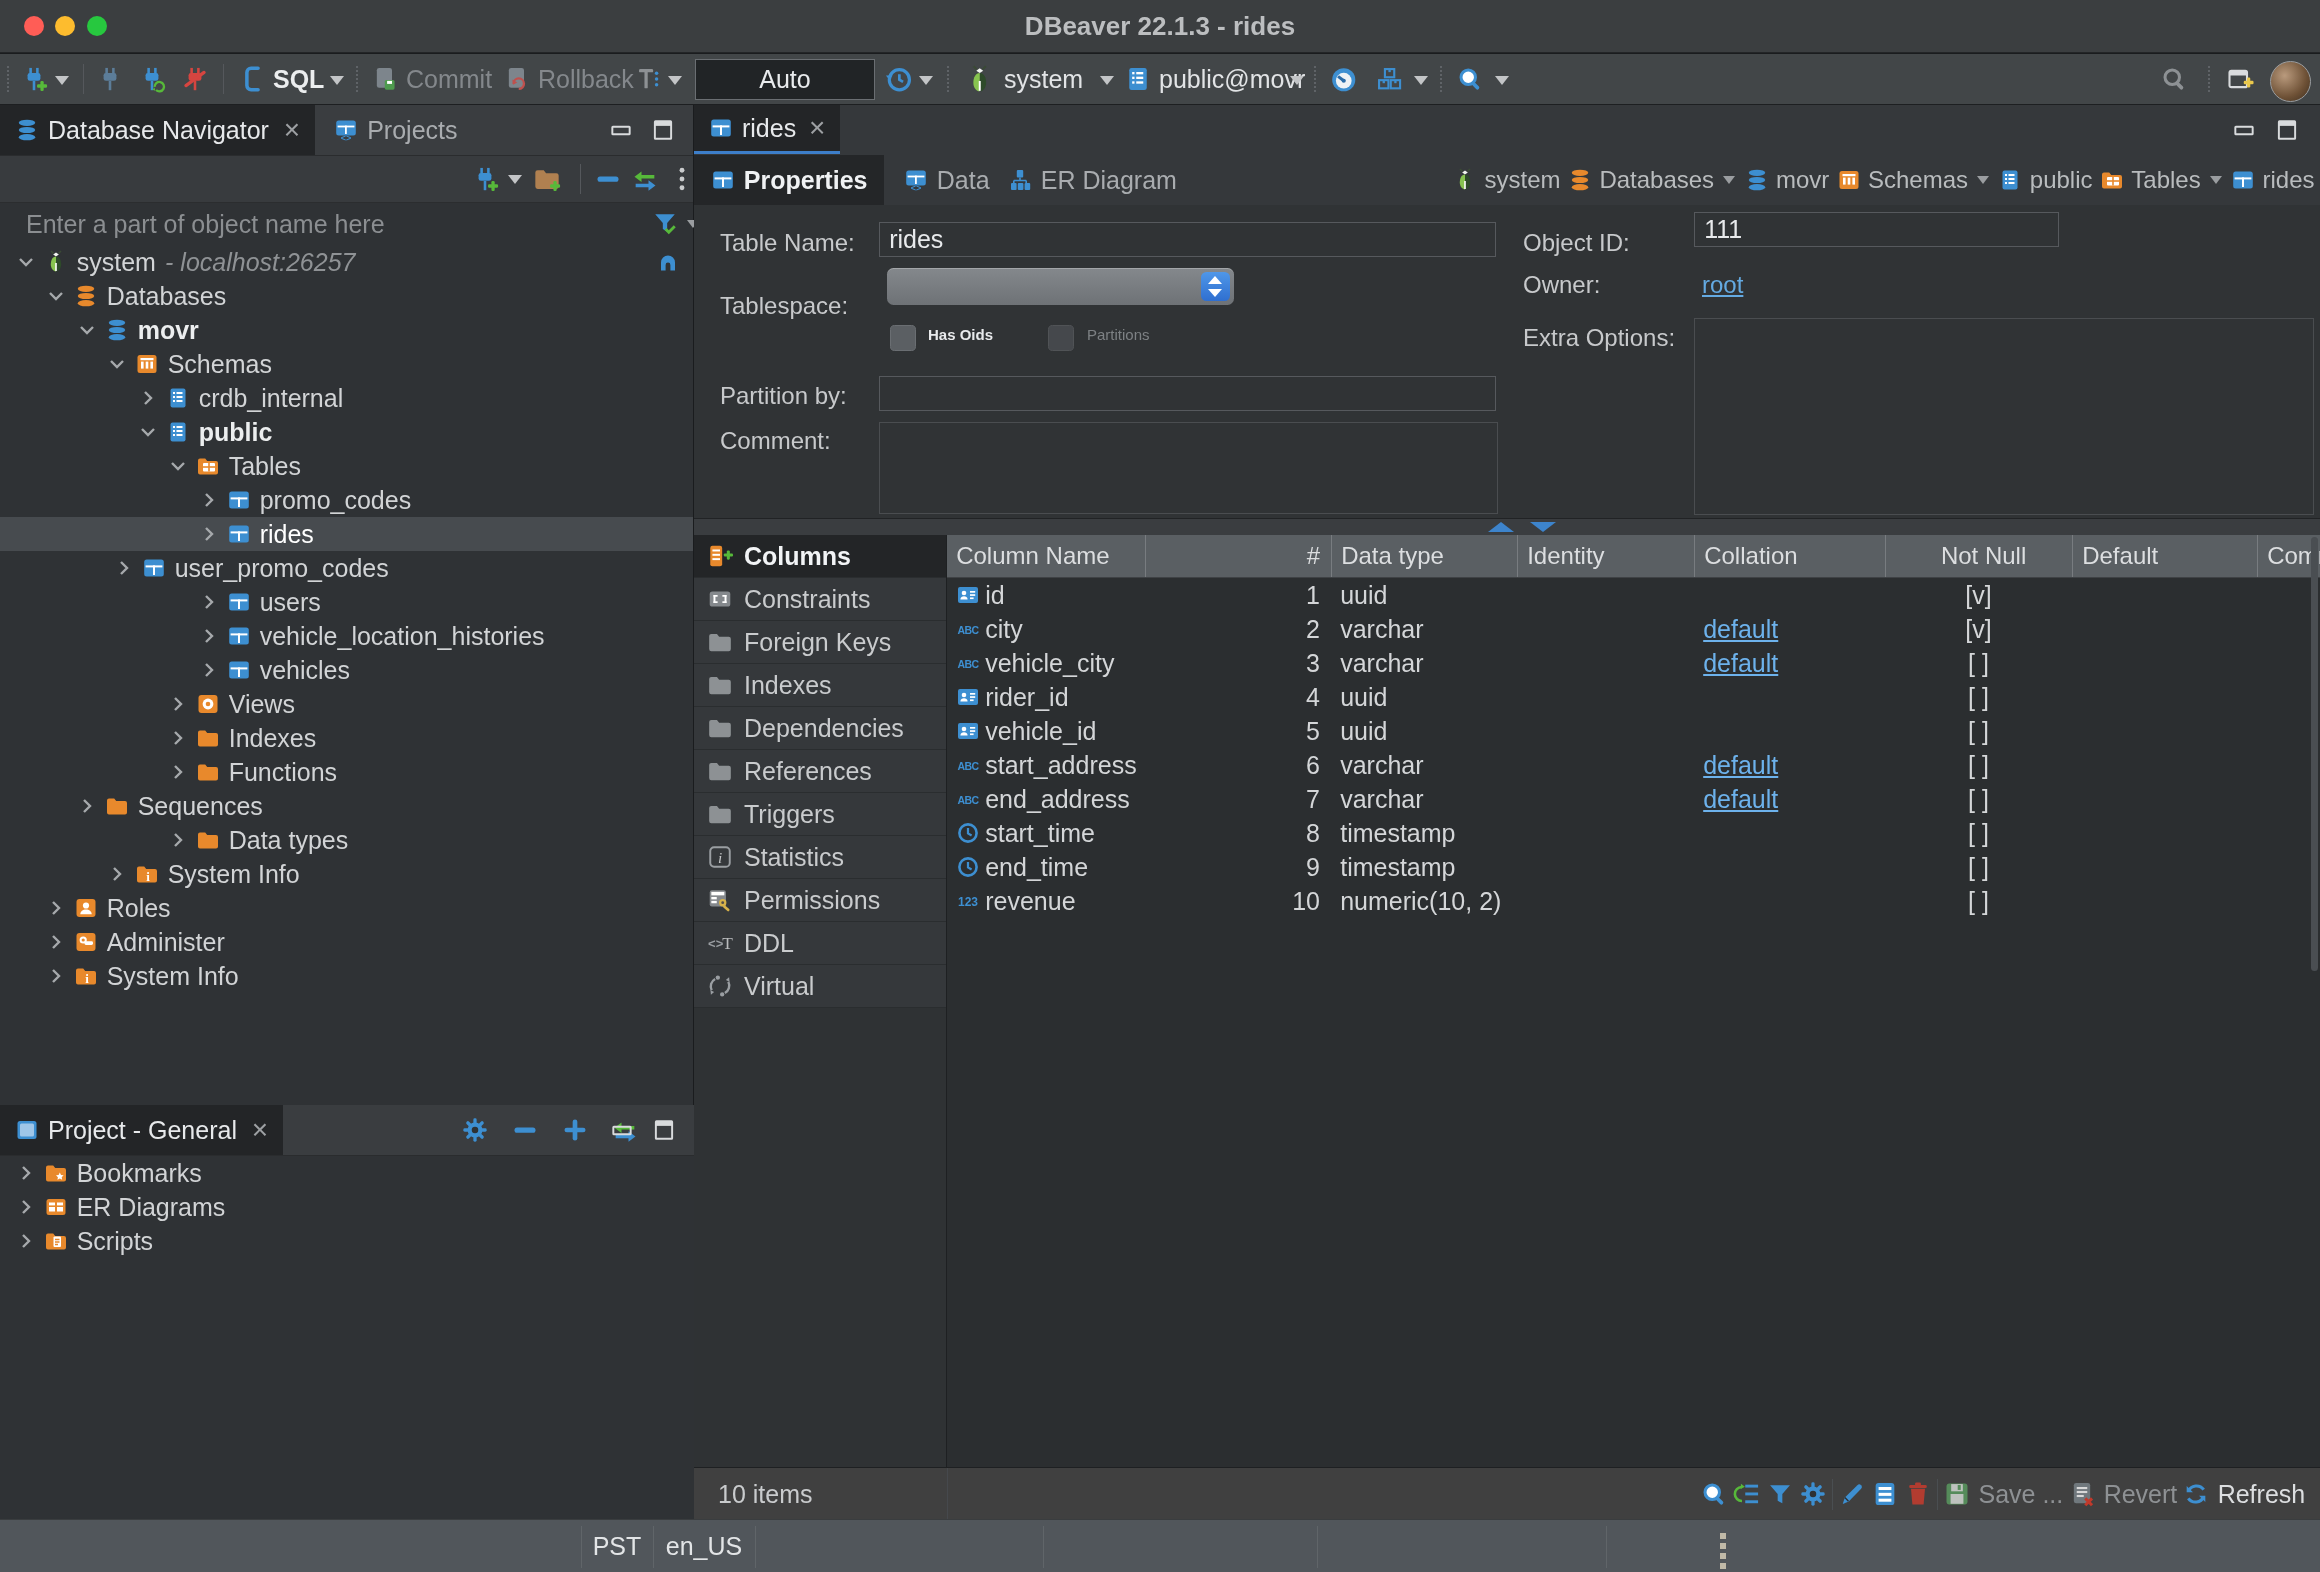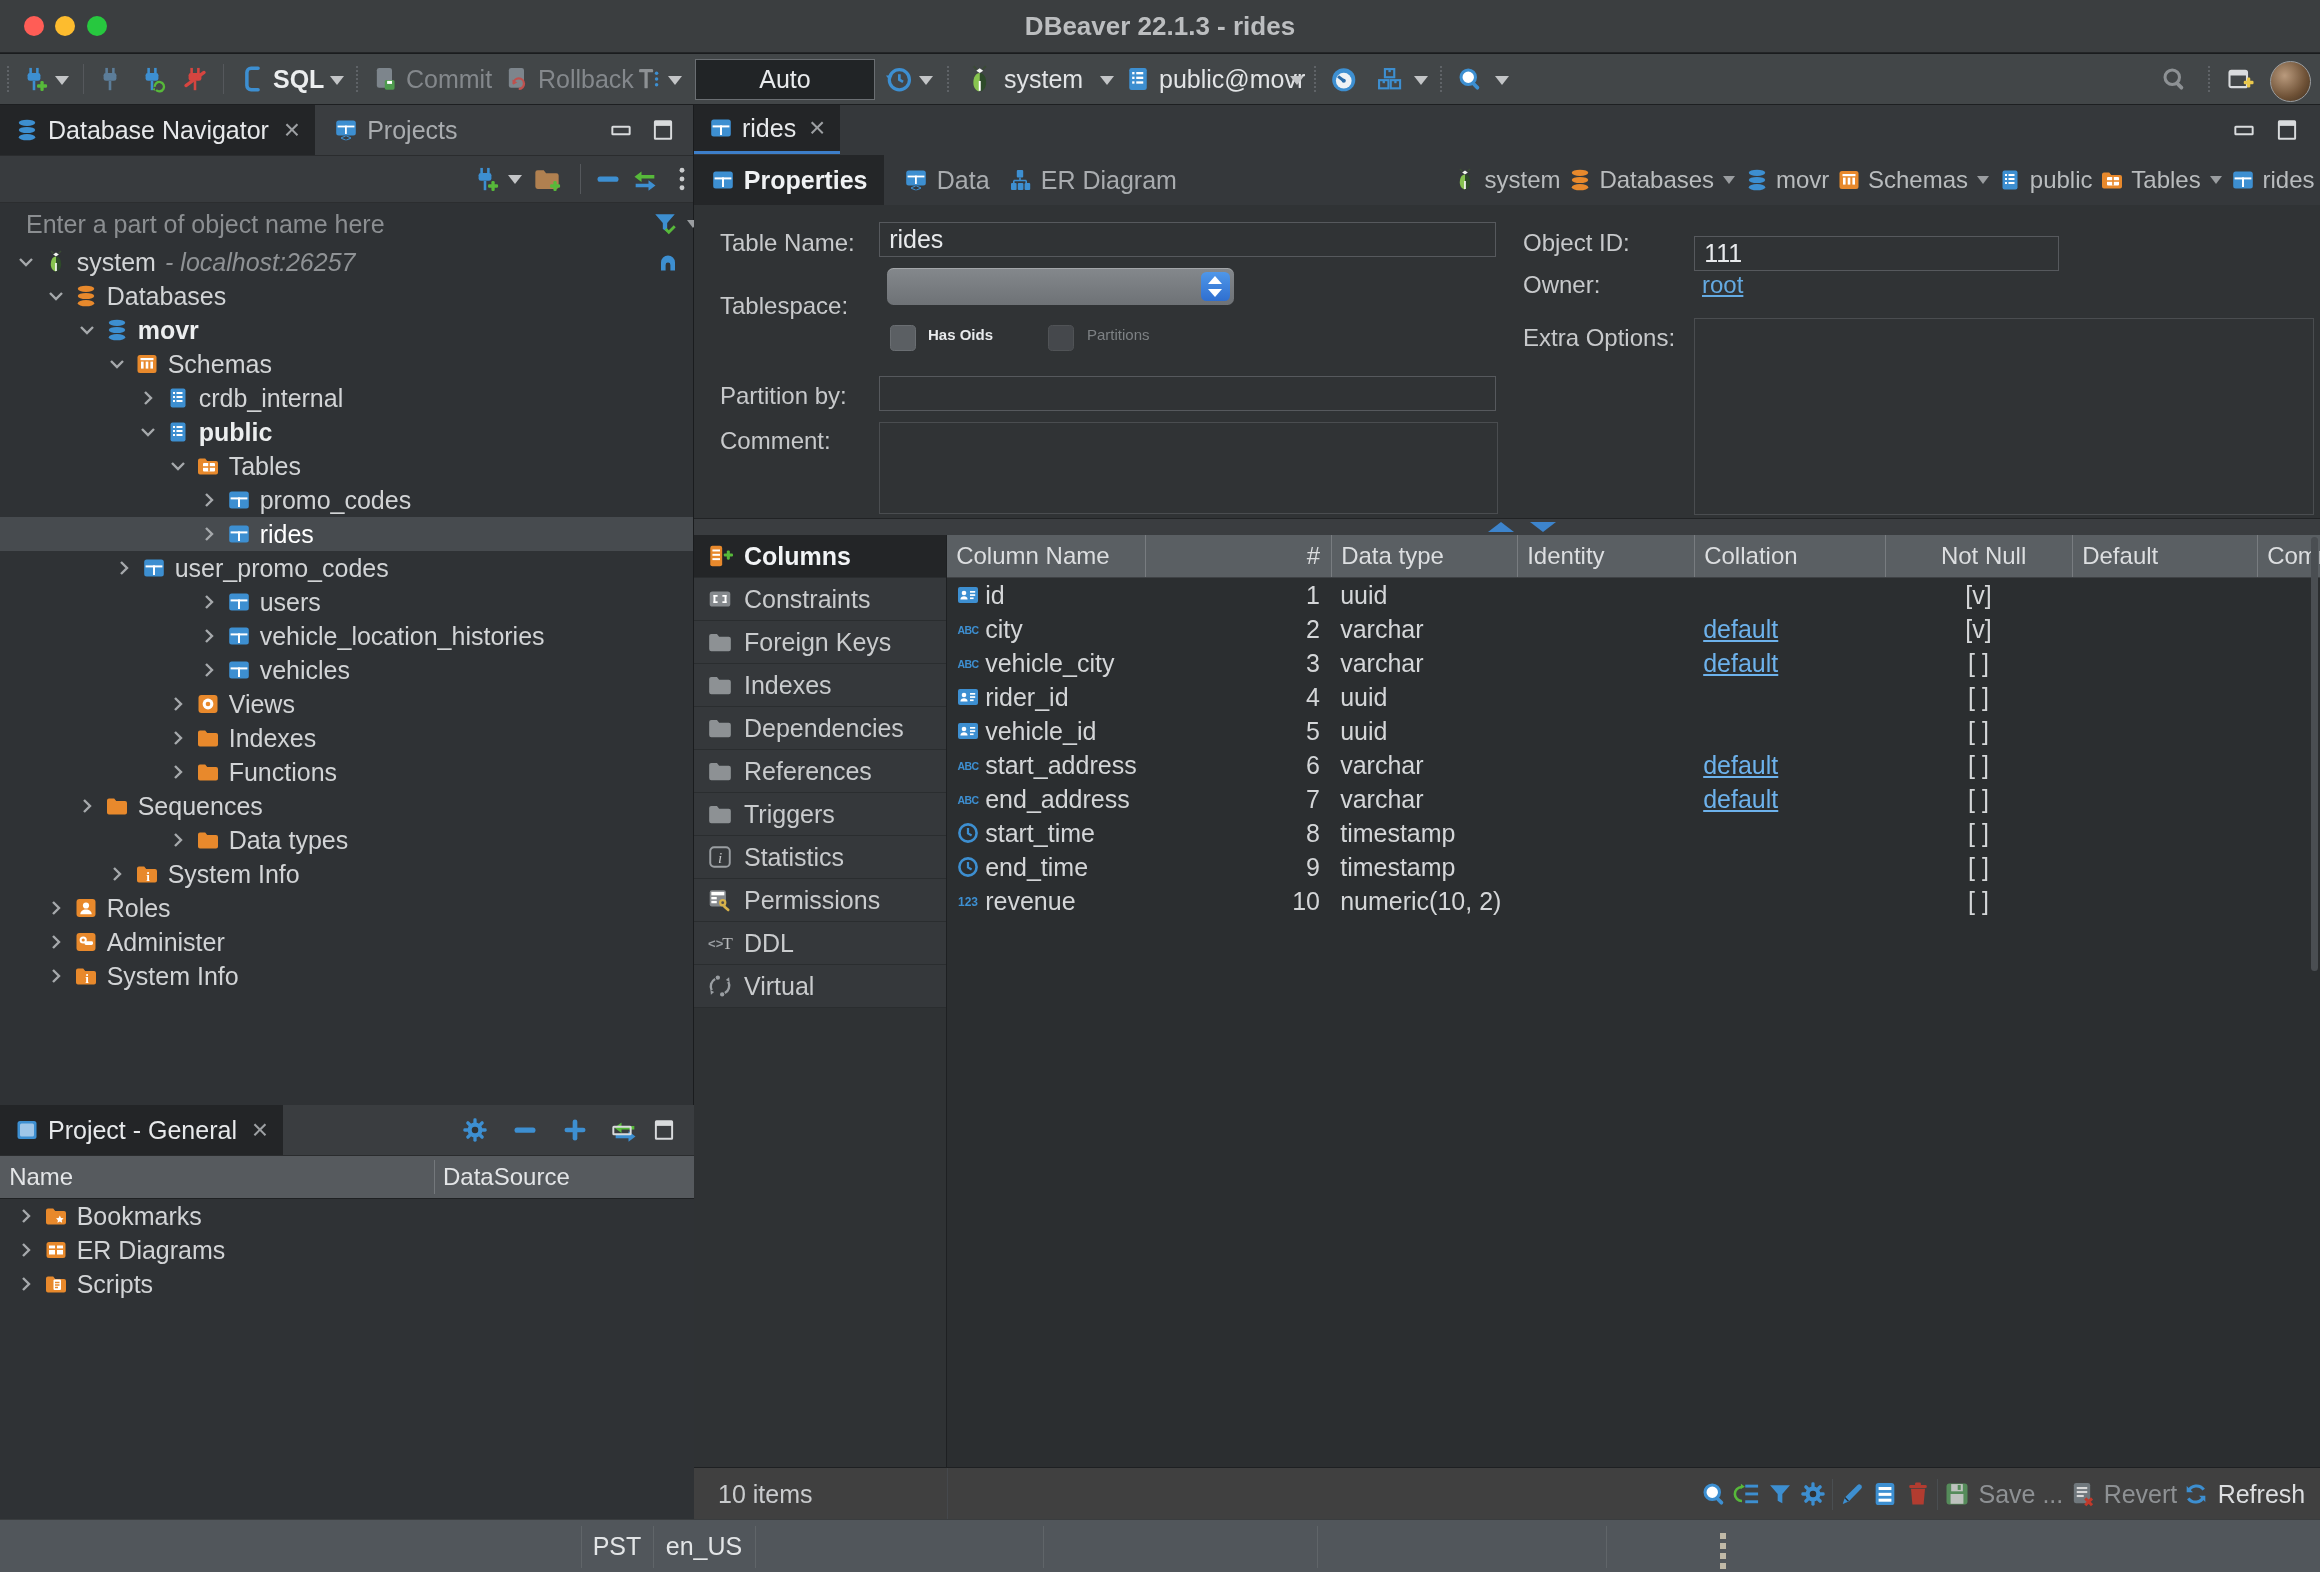--- a/index.html
+++ b/index.html
@@ -816,25 +816,20 @@
               </svg>
             </span>
           <span class="ic s28" id="proj-max">
               <svg viewBox="0 0 24 24" xmlns="http://www.w3.org/2000/svg">
                 <rect x="4.5" y="4" width="15" height="16" rx="0.5" fill="none" stroke="#d9dbdd" stroke-width="1.8"></rect>
                 <rect x="4.5" y="4" width="15" height="4.2" fill="#d9dbdd"></rect>
               </svg>
             </span>
         </span>
       </div>
-      <div id="projhead">
-        <span class="hname">Name</span>
-        <span class="hdiv"></span>
-        <span class="hds">DataSource</span>
-      </div>
       <div id="projrows">
           <div class="trow" style="padding-left: 14px;">
             <span class="chev ic">
               <svg viewBox="0 0 24 24" xmlns="http://www.w3.org/2000/svg">
                 <path d="M9 6l6 6-6 6" stroke="#a6a9ac" stroke-width="2.4" fill="none"></path>
               </svg>
             </span>
             <span class="ticon ic">
               <svg viewBox="0 0 24 24" xmlns="http://www.w3.org/2000/svg">
                 <path d="M2 6.5A2 2 0 0 1 4 4.5h5.2l2 2.6H20a2 2 0 0 1 2 2v9.4a2 2 0 0 1-2 2H4a2 2 0 0 1-2-2z" fill="#e8892c"></path>
@@ -1050,21 +1045,21 @@
       <span class="cb" style="left:196px;top:120px"></span>
       <span class="cblabel" style="left:234px;top:121px">Has Oids</span>
       <span class="cb dis" style="left:354px;top:120px"></span>
       <span class="cblabel dis" style="left:393px;top:121px">Partitions</span>
       <span class="flabel" style="left:26px;top:177px">Partition by:</span>
       <input class="finput" style="left: 185px; top: 171px; width: 617px; height: 35px;" value="">
       <span class="flabel" style="left:26px;top:222px">Comment:</span>
       <div class="fbox" style="left:185px;top:217px;width:617px;height:90px"></div>
 
       <span class="flabel" style="left:829px;top:24px">Object ID:</span>
-      <input class="finput" style="left: 1000px; top: 31px; width: 365px; height: 35px;" value="111">
+      <input class="finput" style="left: 1000px; top: 7px; width: 365px; height: 35px;" value="111">
       <span class="flabel" style="left:829px;top:66px">Owner:</span>
       <a id="ownerlink" style="left:1008px;top:66px">root</a>
       <span class="flabel" style="left:829px;top:119px">Extra Options:</span>
       <div class="fbox" style="left:1000px;top:113px;width:618px;height:195px"></div>
     </div>
 
     <div id="sash">
       <span class="up"></span>
       <span class="dn"></span>
     </div>

